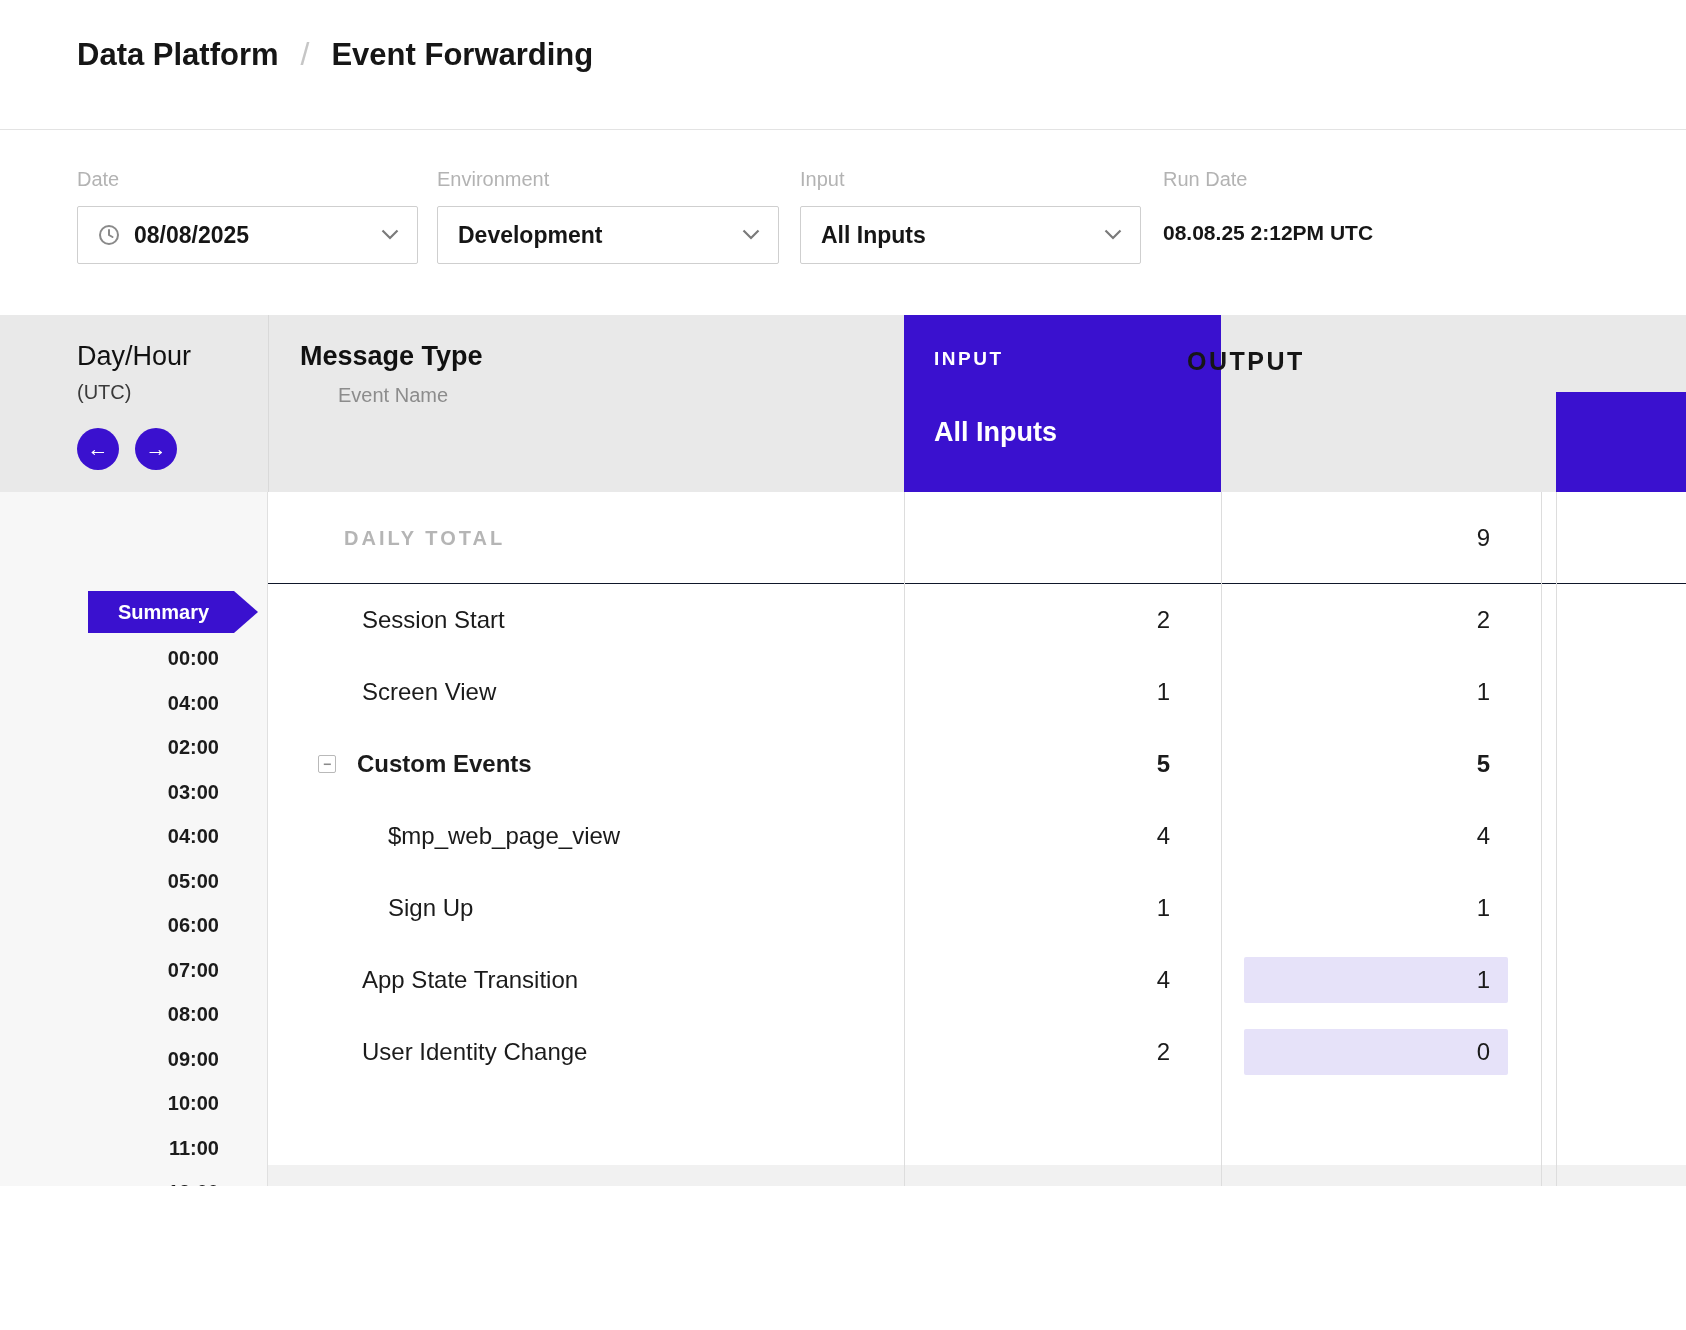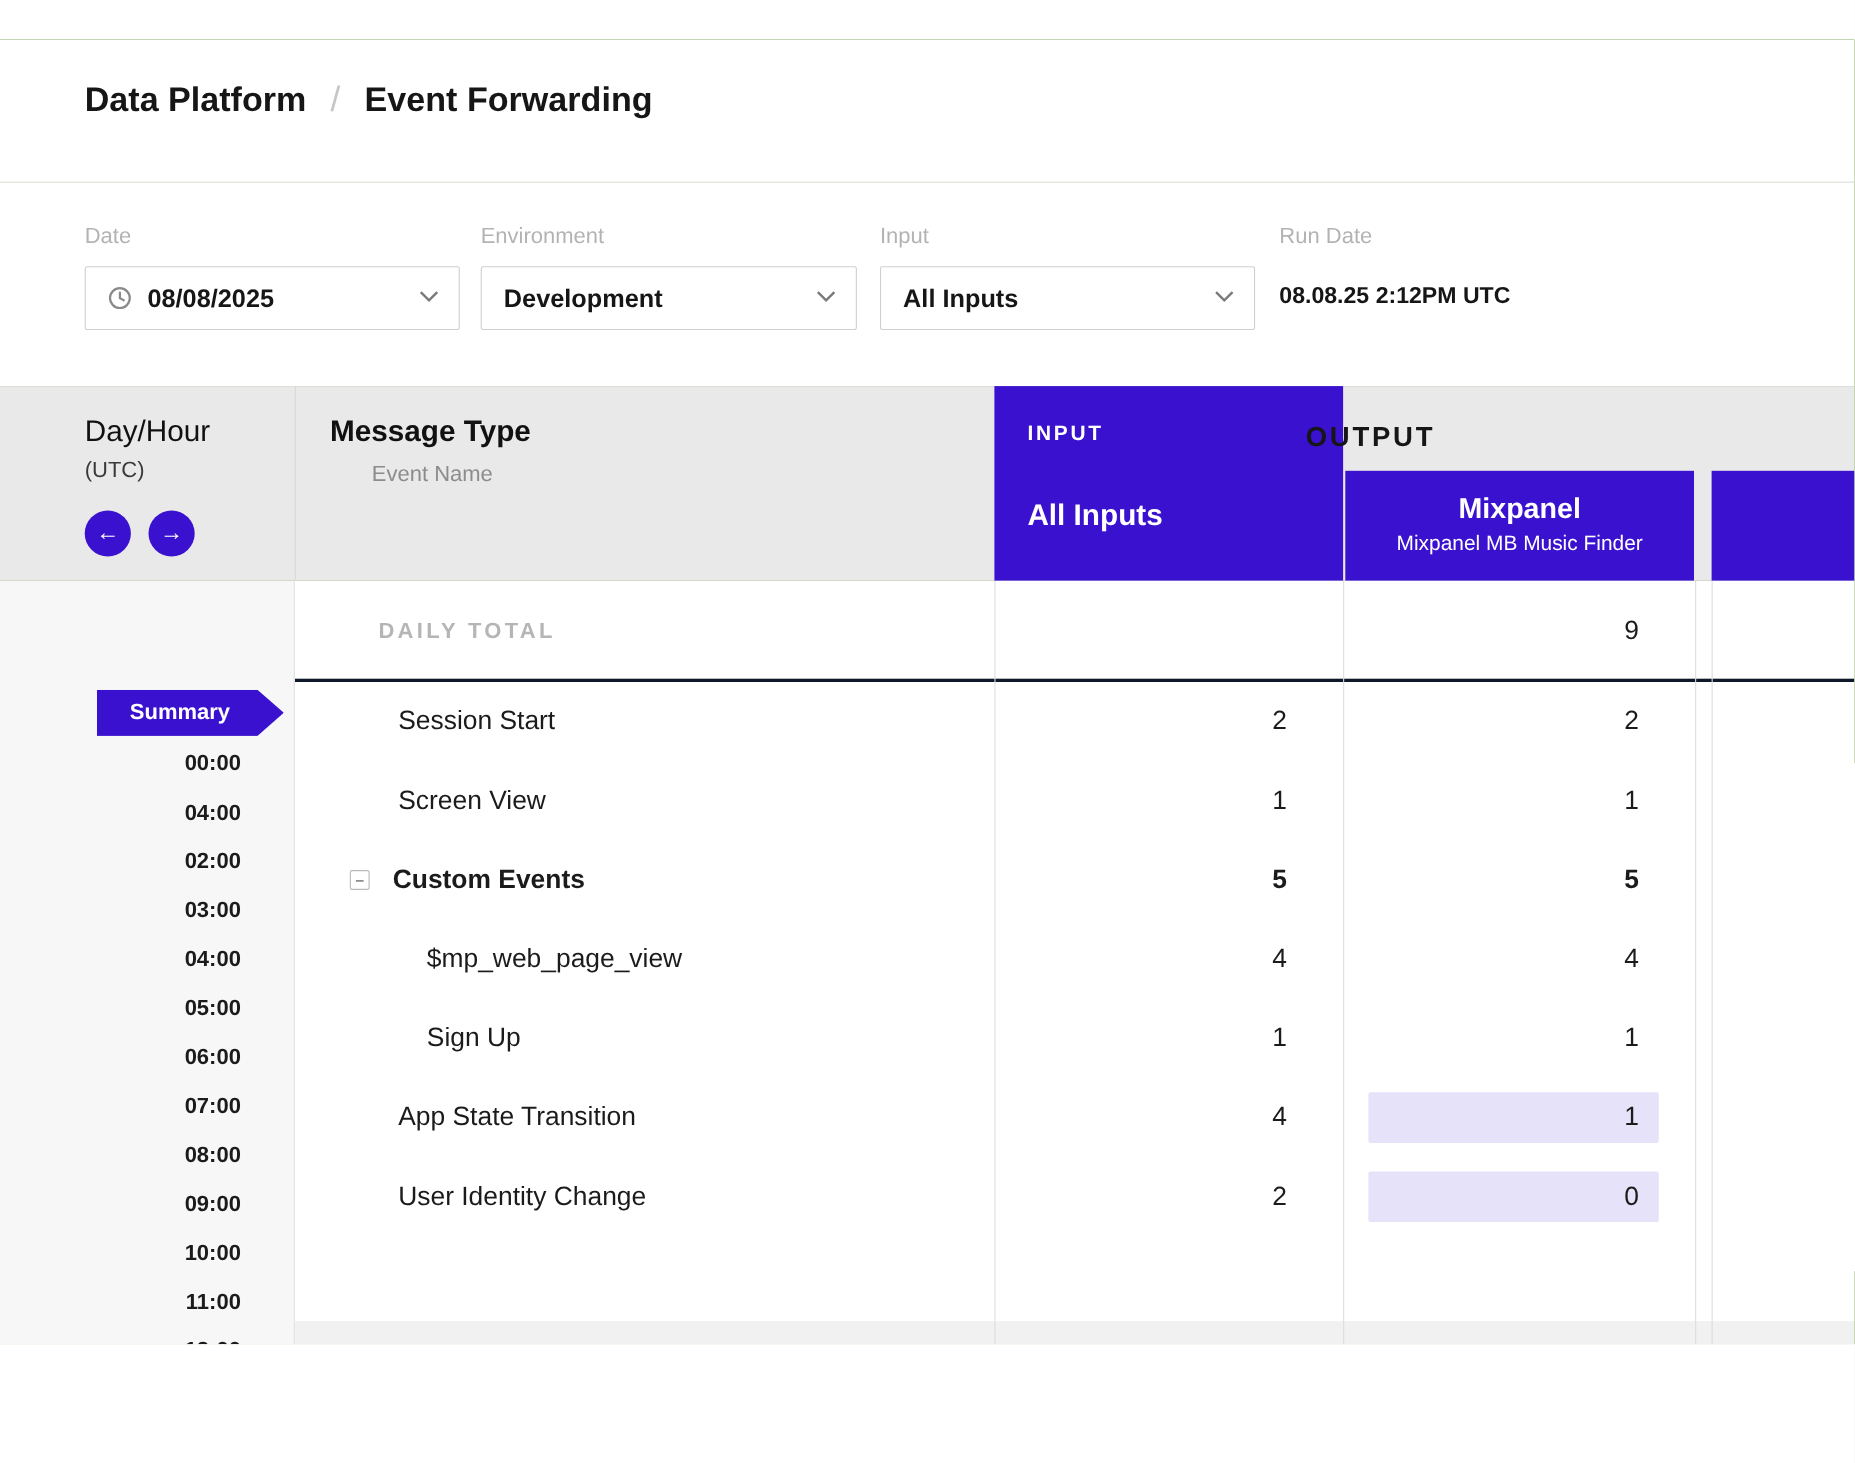--- a/index.html
+++ b/index.html
@@ -1,19 +1,19 @@
 <!DOCTYPE html>
 <html style="--accent: #3a11cf; --highlight: #e6e2f9;"><head>
 <meta charset="utf-8">
 <style>
   * { margin:0; padding:0; box-sizing:border-box; }
   html,body { background:#fff; }
   .app {
     position:relative; width:1686px; height:1186px; overflow:hidden;
-    font-family:"Liberation Sans", sans-serif; background:#4d7c0f; color:#1b1b1b;margin-top:36px;
+    font-family:"Liberation Sans", sans-serif; background:#14b8a6; color:#1b1b1b;
   }
 
   
   .topbar {
     position:relative; height:130px; background:#fff;
     border-bottom:1px solid #e3e3e3;
   }
   .breadcrumb {
     position:absolute; left:77px; top:36px;
     display:flex; align-items:center; font-size:31px; font-weight:bold; color:#161616;
@@ -87,21 +87,21 @@
   .hours-list li {
     height:44.5px; line-height:44.5px; text-align:right; padding-right:48px;
     font-size:20px; font-weight:bold; color:#1b1b1b; cursor:pointer;
   }
 
   .rows-area { position:absolute; left:268px; top:0; width:1418px; height:673px; background:#fff; z-index:1; }
 
   .vline { position:absolute; top:0; bottom:0; width:1px; background:#ddd; z-index:2; }
   .vl-1 { left:904px; } .vl-2 { left:1221px; } .vl-3 { left:1541px; } .vl-4 { left:1556px; }
 
-  .daily-row { position:relative; height:92px; border-bottom:3px solid #0f172a; }
+  .daily-row { position:relative; height:92px; border-bottom:1px solid #0f172a; }
   .daily-row .dlabel {
     position:absolute; left:76px; line-height:92px;
     font-size:20px; font-weight:bold; letter-spacing:3px; color:#b5b5b5;
   }
   .daily-row .val { line-height:92px; }
 
   .trow { position:relative; height:72px; }
   .tlabel { font-size:24px; color:#1b1b1b; line-height:72px; white-space:nowrap; }
   .lv0 { padding-left:94px; }
   .lv1 { padding-left:120px; }
@@ -199,24 +199,20 @@
     <div class="mt-title">Message Type</div>
     <div class="mt-sub">Event Name</div>
 
     <div class="input-block">
       <div class="input-label">INPUT</div>
       <div class="input-name">All Inputs</div>
     </div>
 
     <div class="output-label">OUTPUT</div>
 
-    <div class="mixpanel-block">
-      <div class="oname">Mixpanel</div>
-      <div class="osub">Mixpanel MB Music Finder</div>
-    </div>
 
     <div class="partial-block"></div>
   </section>
 
   <section class="bodysec">
 
     <div class="rows-area">
 
       <div class="daily-row">
         <div class="dlabel">DAILY TOTAL</div>

